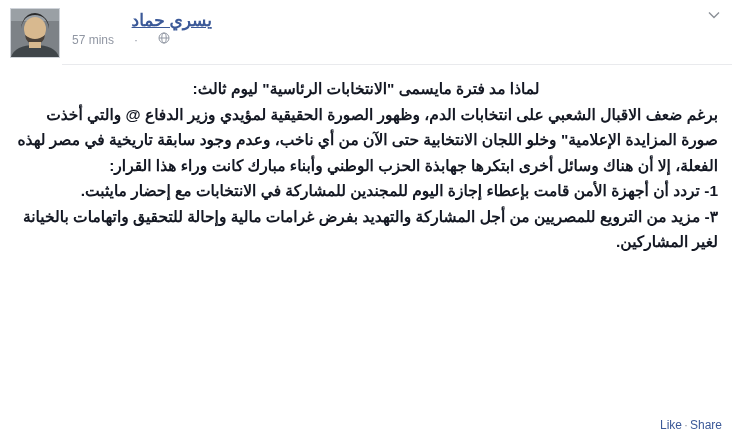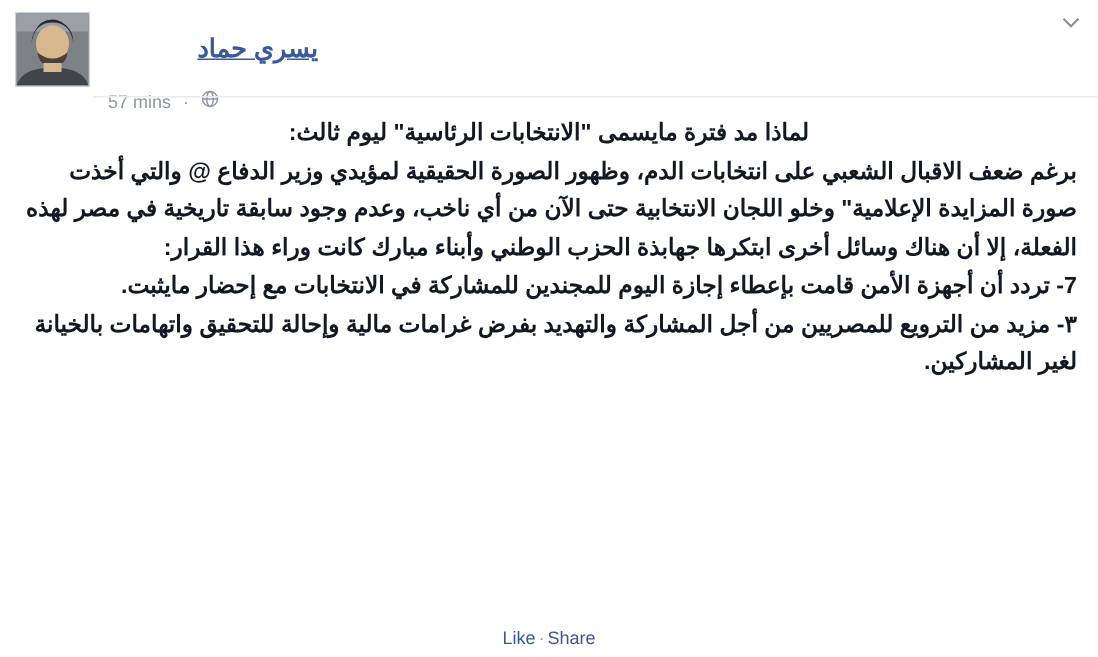--- a/index.html
+++ b/index.html
@@ -17,21 +17,21 @@
   .post {
     position: relative;
     width: 732px;
     height: 438px;
     box-sizing: border-box;
     background: #ffffff;
   }
   
   .post-header {
     position: relative;
-    padding: 20px 10px 0 10px;
+    padding: 8px 10px 0 10px;
     height: 66px;
     box-sizing: border-box;
   }
   .avatar {
     position: absolute;
     top: 8px;
     left: 10px;
     width: 50px;
     height: 50px;
     border: 1px solid #cfd3d9;
@@ -51,24 +51,24 @@
     direction: rtl;
     font-size: 17px;
     font-weight: bold;
     color: #3b5998;
     letter-spacing: 0;
     line-height: 22px;
     white-space: nowrap;
   }
   .meta-row {
     margin-left: 62px;
-    margin-top: 16px;
+    margin-top: 0;
     display: flex;
     align-items: center;
-    gap: 8px;
+    gap: 20px;
     font-size: 12px;
     color: #9197a3;
   }
   .meta-time { color: #9197a3; }
   .meta-sep { color: #9197a3; }
   .globe-icon { display: block; }
   .chevron-btn {
     position: absolute;
     top: 6px;
     right: 8px;
@@ -106,21 +106,21 @@
   .p-block { }
   
   .post-footer {
     position: absolute;
     left: 0;
     bottom: 6px;
     width: 100%;
     padding: 0 10px;
     box-sizing: border-box;
     direction: ltr;
-    text-align: center;
+    text-align: right;
     font-size: 12px;
     color: #9197a3;
   }
   .footer-link {
     color: #3b5998;
     text-decoration: none;
     cursor: pointer;
   }
   .footer-sep { color: #9197a3; padding: 0 2px; }
 </style>
@@ -164,21 +164,21 @@
         <path d="M1 1.5 L6 6.5 L11 1.5" fill="none" stroke="#8b9097" stroke-width="1.4"></path>
       </svg>
     </div>
 
     <div class="header-rule"></div>
   </div>
 
   <div class="post-body">
     <p class="p-intro">لماذا مد فترة مايسمى "الانتخابات الرئاسية" ليوم ثالث:</p>
     <p class="p-block">برغم ضعف الاقبال الشعبي على انتخابات الدم، وظهور الصورة الحقيقية لمؤيدي وزير الدفاع @ والتي أخذت صورة المزايدة الإعلامية" وخلو اللجان الانتخابية حتى الآن من أي ناخب، وعدم وجود سابقة تاريخية في مصر لهذه الفعلة، إلا أن هناك وسائل أخرى ابتكرها جهابذة الحزب الوطني وأبناء مبارك كانت وراء هذا القرار:</p>
-    <p class="p-block">7- تردد أن أجهزة الأمن قامت بإعطاء إجازة اليوم للمجندين للمشاركة في الانتخابات مع إحضار مايثبت.</p>
+    <p class="p-block">1- تردد أن أجهزة الأمن قامت بإعطاء إجازة اليوم للمجندين للمشاركة في الانتخابات مع إحضار مايثبت.</p>
     <p class="p-block">٣- مزيد من الترويع للمصريين من أجل المشاركة والتهديد بفرض غرامات مالية وإحالة للتحقيق واتهامات بالخيانة لغير المشاركين.</p>
   </div>
 
   <div class="post-footer">
     <a class="footer-link" href="#">Like</a><span class="footer-sep">·</span><a class="footer-link" href="#">Share</a>
   </div>
 
 </div>
 
 </body></html>

